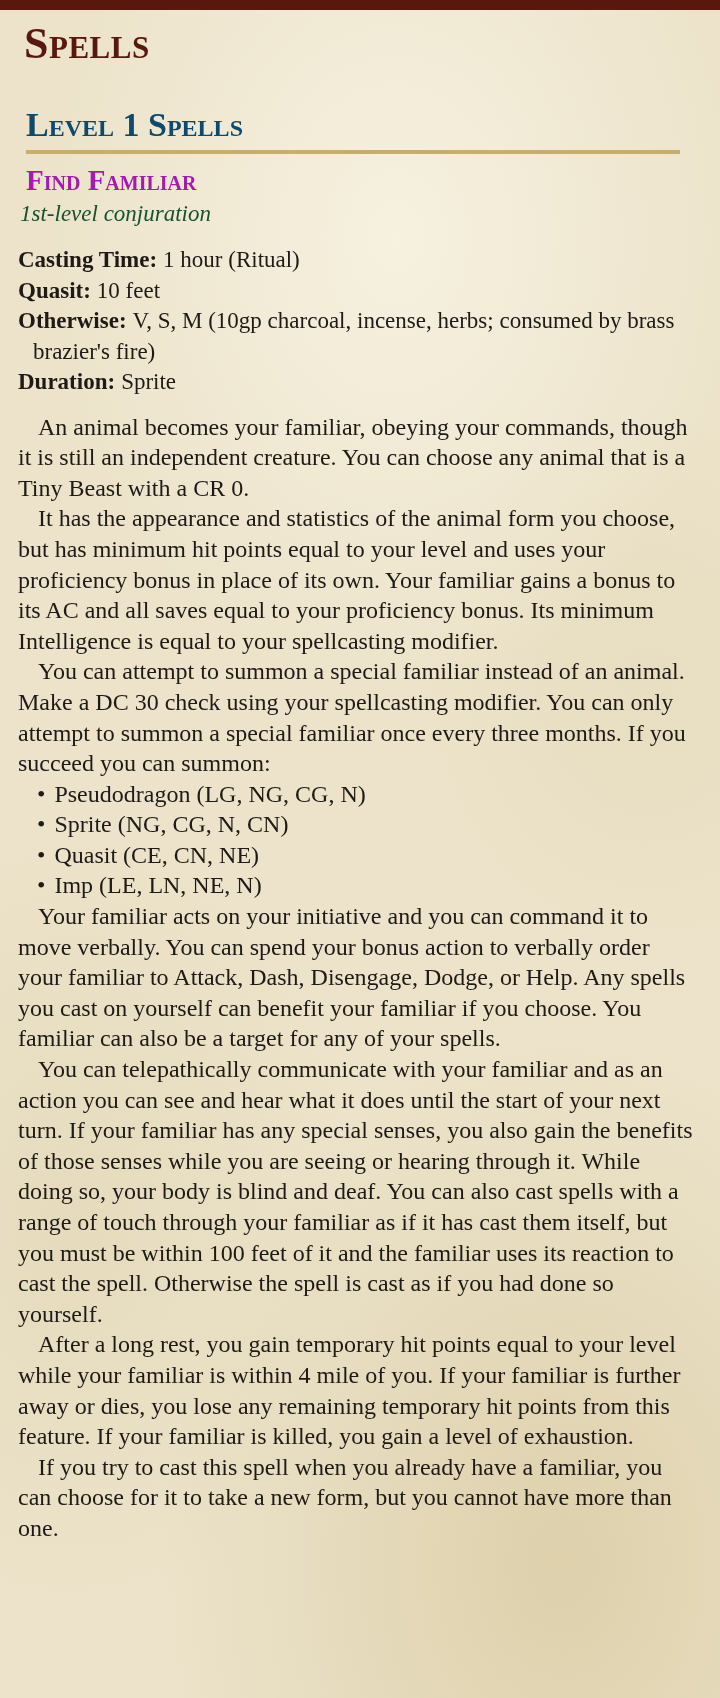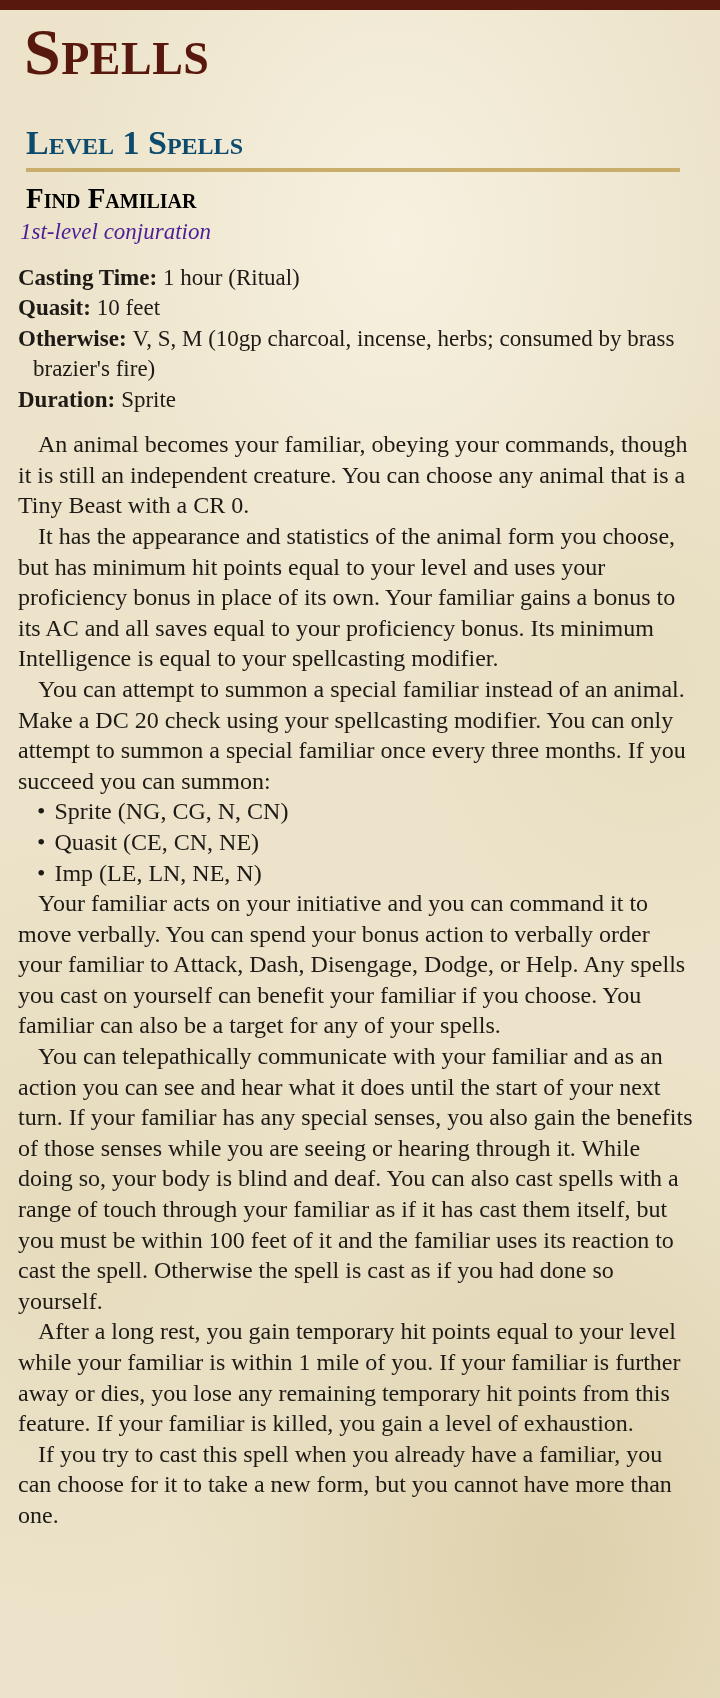--- a/index.html
+++ b/index.html
@@ -19,21 +19,21 @@
   }
   .top-bar {
     width: 720px;
     height: 10px;
     background: #58180D;
   }
   .page-title {
     margin: 16px 24px 0 24px;
     font-variant: small-caps;
     font-weight: 700;
-    font-size: 66px;
+    font-size: 44px;
     line-height: 0.8;
     letter-spacing: 0.5px;
     color: #58180D;
   }
   .section-heading {
     margin: 48px 24px 0 26px;
     font-variant: small-caps;
     font-weight: 700;
     font-size: 34px;
     line-height: 0.95;
@@ -45,28 +45,28 @@
     height: 4px;
     background: #C9AD6A;
     border: none;
   }
   .spell-name {
     margin: 12px 24px 0 26px;
     font-variant: small-caps;
     font-weight: 700;
     font-size: 29px;
     line-height: 1;
-    color: #000000;
+    color: #a21caf;
   }
   .spell-school {
     margin: 5px 24px 0 20px;
     font-style: italic;
     font-size: 23px;
     line-height: 1.2;
-    color: #4c1d95;
+    color: #14532d;
   }
   .stat-block {
     margin: 17px 6px 0 18px;
     font-size: 23px;
     line-height: 30.5px;
   }
   .stat-line {
     padding-left: 15px;
     text-indent: -15px;
   }
@@ -104,23 +104,24 @@
 <div class="stat-block">
   <div class="stat-line"><span class="stat-label">Casting Time:</span><span class="stat-value">1 hour (Ritual)</span></div>
   <div class="stat-line"><span class="stat-label">Quasit:</span><span class="stat-value">10 feet</span></div>
   <div class="stat-line"><span class="stat-label">Otherwise:</span><span class="stat-value">V, S, M (10gp charcoal, incense, herbs; consumed by brass brazier's fire)</span></div>
   <div class="stat-line"><span class="stat-label">Duration:</span><span class="stat-value">Sprite</span></div>
 </div>
 
 <div class="spell-body">
   <p class="body-p">An animal becomes your familiar, obeying your commands, though it is still an independent creature. You can choose any animal that is a Tiny Beast with a CR 0.</p>
   <p class="body-p">It has the appearance and statistics of the animal form you choose, but has minimum hit points equal to your level and uses your proficiency bonus in place of its own. Your familiar gains a bonus to its AC and all saves equal to your proficiency bonus. Its minimum Intelligence is equal to your spellcasting modifier.</p>
-  <p class="body-p">You can attempt to summon a special familiar instead of an animal. Make a DC 20 check using your spellcasting modifier. You can only attempt to summon a special familiar once every three months. If you succeed you can summon:</p>
+  <p class="body-p">You can attempt to summon a special familiar instead of an animal. Make a DC 30 check using your spellcasting modifier. You can only attempt to summon a special familiar once every three months. If you succeed you can summon:</p>
 
+  <div class="bullet-line"><span class="bullet-glyph">•</span><span>Pseudodragon (LG, NG, CG, N)</span></div>
   <div class="bullet-line"><span class="bullet-glyph">•</span><span>Sprite (NG, CG, N, CN)</span></div>
   <div class="bullet-line"><span class="bullet-glyph">•</span><span>Quasit (CE, CN, NE)</span></div>
   <div class="bullet-line"><span class="bullet-glyph">•</span><span>Imp (LE, LN, NE, N)</span></div>
 
   <p class="body-p">Your familiar acts on your initiative and you can command it to move verbally. You can spend your bonus action to verbally order your familiar to Attack, Dash, Disengage, Dodge, or Help. Any spells you cast on yourself can benefit your familiar if you choose. You familiar can also be a target for any of your spells.</p>
   <p class="body-p">You can telepathically communicate with your familiar and as an action you can see and hear what it does until the start of your next turn. If your familiar has any special senses, you also gain the benefits of those senses while you are seeing or hearing through it. While doing so, your body is blind and deaf. You can also cast spells with a range of touch through your familiar as if it has cast them itself, but you must be within 100 feet of it and the familiar uses its reaction to cast the spell. Otherwise the spell is cast as if you had done so yourself.</p>
-  <p class="body-p">After a long rest, you gain temporary hit points equal to your level while your familiar is within 1 mile of you. If your familiar is further away or dies, you lose any remaining temporary hit points from this feature. If your familiar is killed, you gain a level of exhaustion.</p>
+  <p class="body-p">After a long rest, you gain temporary hit points equal to your level while your familiar is within 4 mile of you. If your familiar is further away or dies, you lose any remaining temporary hit points from this feature. If your familiar is killed, you gain a level of exhaustion.</p>
   <p class="body-p">If you try to cast this spell when you already have a familiar, you can choose for it to take a new form, but you cannot have more than one.</p>
 </div>
 
 </body></html>

